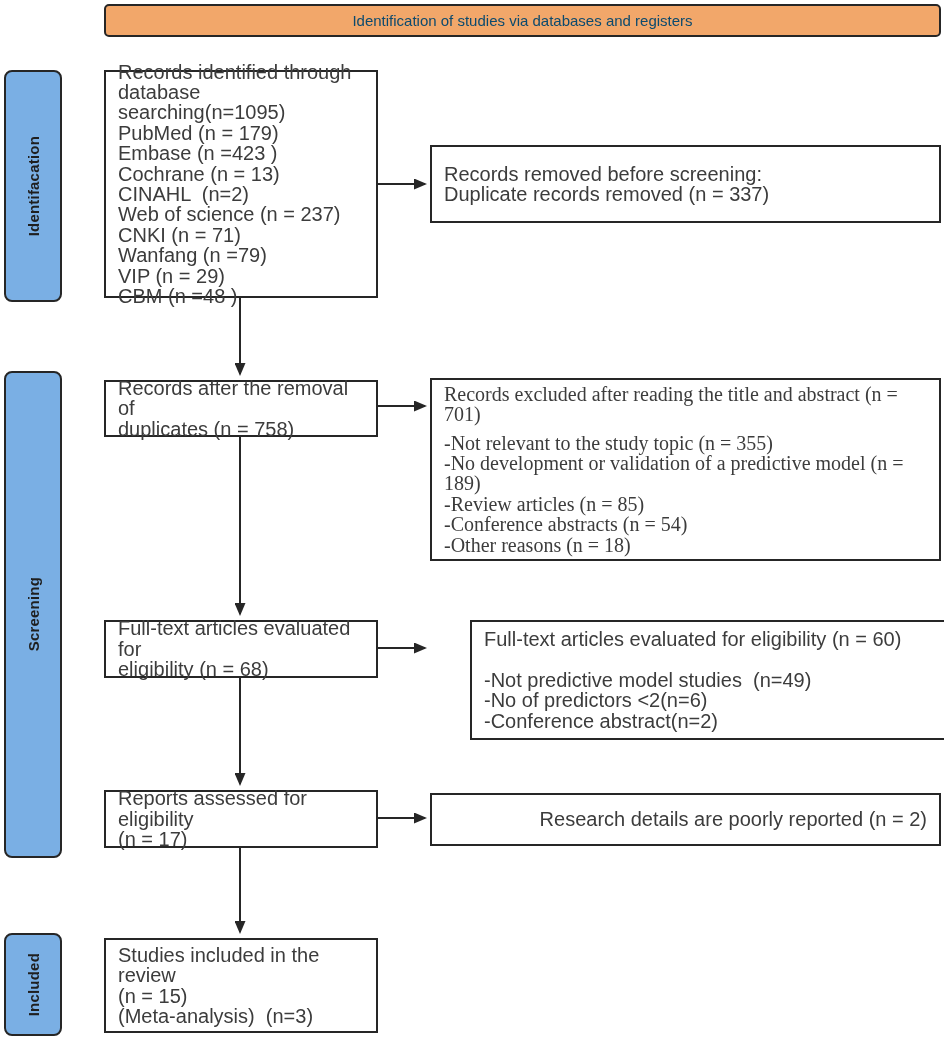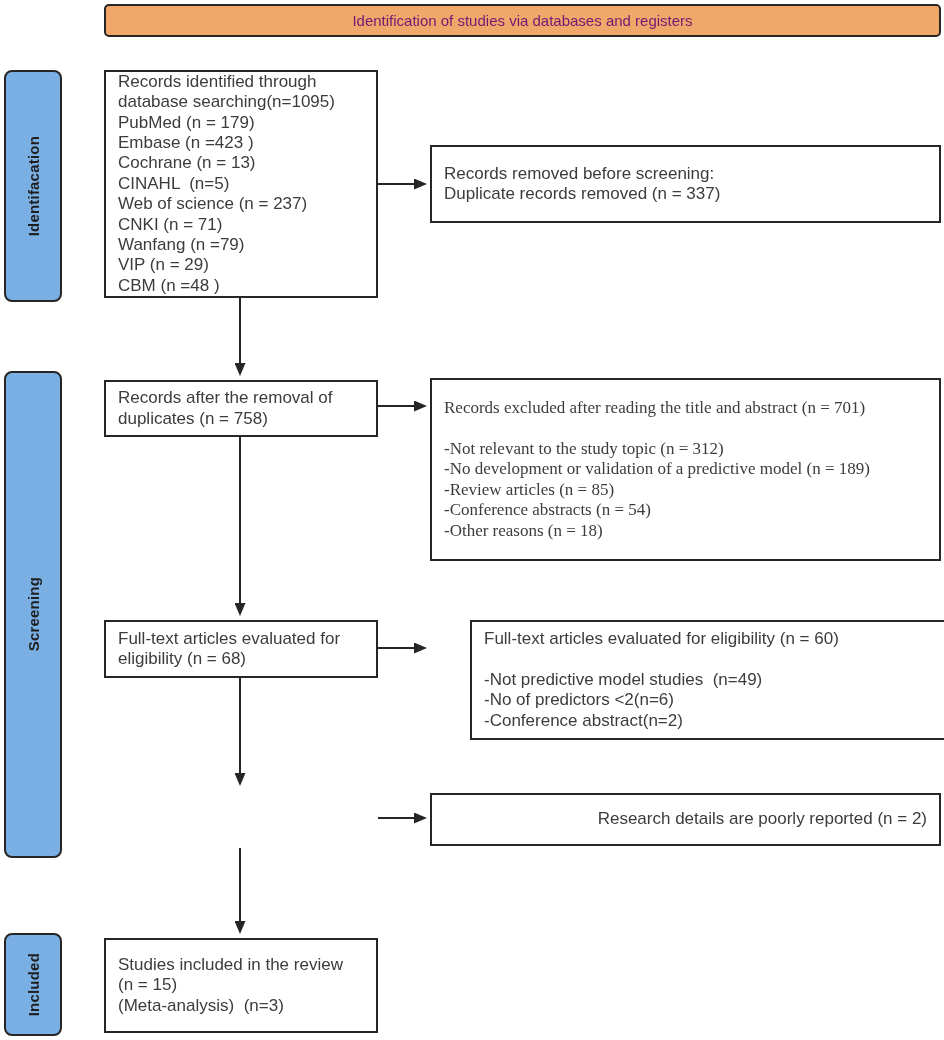--- a/index.html
+++ b/index.html
@@ -26,21 +26,21 @@
   .arrows .head { fill: var(--line); }
   .banner {
     position: absolute;
     left: 104px; top: 4px;
     width: 837px; height: 33px;
     background: var(--banner-bg);
     border: 2px solid var(--line);
     border-radius: 5px;
     display: flex; align-items: center; justify-content: center;
     font-size: 15px;
-    color: #701a75;
+    color: #0c4a6e;
   }
   .stage {
     position: absolute;
     left: 4px; width: 58px;
     background: var(--stage-bg);
     border: 2px solid var(--line);
     border-radius: 8px;
     display: flex; align-items: center; justify-content: center;
   }
   .stage span {
@@ -52,21 +52,21 @@
     letter-spacing: 0.2px;
   }
   #stage-identification { top: 70px;  height: 232px; }
   #stage-screening      { top: 371px; height: 487px; }
   #stage-included       { top: 933px; height: 103px; }
   .box {
     position: absolute;
     background: #ffffff;
     border: 2px solid var(--line);
     color: var(--text);
-    font-size: 17px;
+    font-size: 20px;
     display: flex; flex-direction: column; justify-content: center;
     padding: 4px 12px;
   }
   .box .line { line-height: 20.4px; white-space: pre-wrap; }
   .box .line.blank { height: 20.4px; }
   #box-records-identified { left: 104px; top: 70px;  width: 274px; height: 228px; }
   #box-after-duplicates   { left: 104px; top: 380px; width: 274px; height: 57px; justify-content: center; }
   #box-fulltext           { left: 104px; top: 620px; width: 274px; height: 58px; }
   #box-reports            { left: 104px; top: 790px; width: 274px; height: 58px; }
   #box-included           { left: 104px; top: 938px; width: 274px; height: 95px; }
@@ -107,49 +107,53 @@
   <div class="stage" id="stage-included">
     <span>Included</span>
   </div>
 
   <div class="box" id="box-records-identified">
       <div class="line">Records identified through</div>
       <div class="line">database searching(n=1095)</div>
       <div class="line">PubMed (n = 179)</div>
       <div class="line">Embase (n =423 )</div>
       <div class="line">Cochrane (n = 13)</div>
-      <div class="line">CINAHL  (n=5)</div>
+      <div class="line">CINAHL  (n=2)</div>
       <div class="line">Web of science (n = 237)</div>
       <div class="line">CNKI (n = 71)</div>
       <div class="line">Wanfang (n =79)</div>
       <div class="line">VIP (n = 29)</div>
       <div class="line">CBM (n =48 )</div>
     </div>
   <div class="box" id="box-after-duplicates">
       <div class="line">Records after the removal of</div>
       <div class="line">duplicates (n = 758)</div>
     </div>
   <div class="box" id="box-fulltext">
       <div class="line">Full-text articles evaluated for</div>
       <div class="line">eligibility (n = 68)</div>
     </div>
+  <div class="box" id="box-reports">
+      <div class="line">Reports assessed for eligibility</div>
+      <div class="line">(n = 17)</div>
+    </div>
   <div class="box" id="box-included">
       <div class="line">Studies included in the review</div>
       <div class="line">(n = 15)</div>
       <div class="line">(Meta-analysis)  (n=3)</div>
     </div>
 
   <div class="box" id="rbox-removed">
       <div class="line">Records removed before screening:</div>
       <div class="line">Duplicate records removed (n = 337)</div>
     </div>
   <div class="box" id="rbox-excluded">
       <div class="line">Records excluded after reading the title and abstract (n = 701)</div>
       <div class="line blank"></div>
-      <div class="line">-Not relevant to the study topic (n = 312)</div>
+      <div class="line">-Not relevant to the study topic (n = 355)</div>
       <div class="line">-No development or validation of a predictive model (n = 189)</div>
       <div class="line">-Review articles (n = 85)</div>
       <div class="line">-Conference abstracts (n = 54)</div>
       <div class="line">-Other reasons (n = 18)</div>
     </div>
   <div class="box" id="rbox-fulltext-excluded">
       <div class="line">Full-text articles evaluated for eligibility (n = 60)</div>
       <div class="line blank"></div>
       <div class="line">-Not predictive model studies  (n=49)</div>
       <div class="line">-No of predictors &lt;2(n=6)</div>

